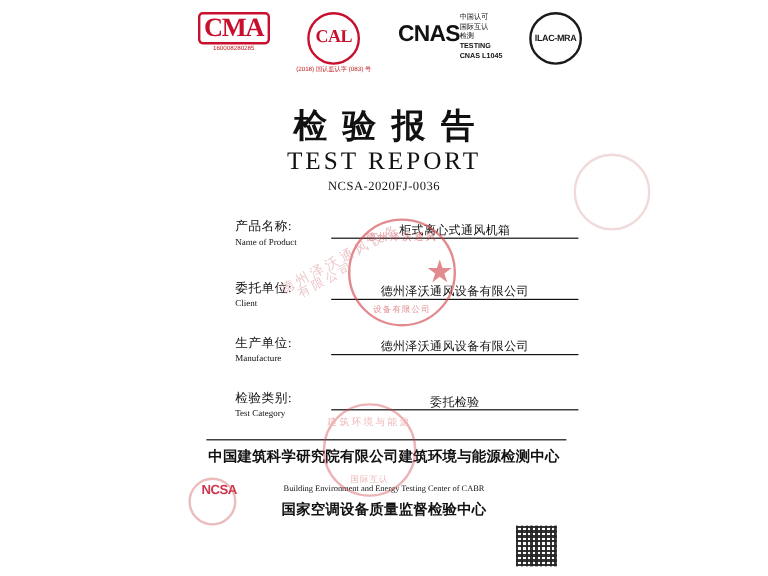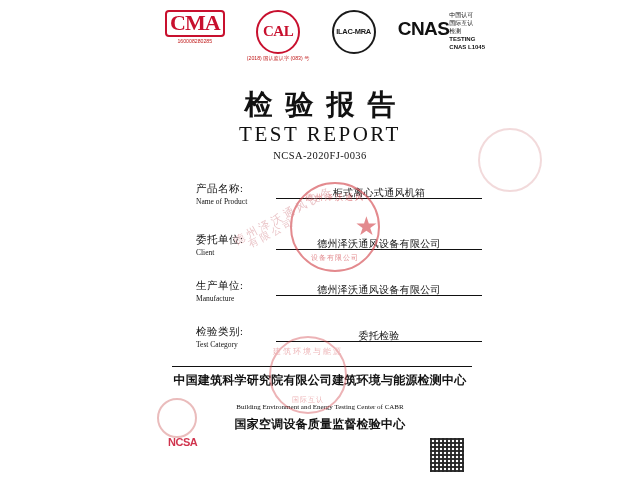--- a/index.html
+++ b/index.html
@@ -298,21 +298,20 @@
   .ncsa-badge {
     position: absolute;
     left: 168px;
     top: 403px;
     font-size: 11px;
     font-weight: bold;
     color: #c8102e;
     font-family: "Liberation Sans", sans-serif;
     letter-spacing: -0.5px;
     opacity: 0.85;
-    margin-top: 33px;
   }
 </style>
 </head>
 <body>
 
 <div id="page">
 
   <div class="cert-strip">
 
     <div class="cert">
@@ -320,39 +319,39 @@
         <span class="ma-mark">CMA</span>
       </div>
       <div class="sub">160008280285</div>
     </div>
 
     <div class="cert">
       <div class="mark">
         <span class="cal-mark">CAL</span>
       </div>
       <div class="sub">(2018) 国认监认字 (083) 号</div>
-    </div>
-
-    <div class="cert">
-      <div class="mark">
-        <span class="ilac-mark">ILAC-MRA</span>
-      </div>
     </div>
 
     <div class="cert" style="flex-direction:row; align-items:flex-start;">
       <div class="cnas-mark">CNAS</div>
       <div class="cnas-text">
         <div>中国认可</div>
         <div>国际互认</div>
         <div>检测</div>
         <div class="b">TESTING</div>
         <div class="b">CNAS L1045</div>
       </div>
     </div>
 
+    <div class="cert">
+      <div class="mark">
+        <span class="ilac-mark">ILAC-MRA</span>
+      </div>
+    </div>
+
   </div>
 
   <div class="title-cn">检验报告</div>
   <div class="title-en">TEST REPORT</div>
   <div class="doc-no">NCSA-2020FJ-0036</div>
 
   <div class="field" style="top:182px;">
     <div class="labels">
       <div class="lab-cn">产品名称:</div>
       <div class="lab-en">Name of Product</div>

